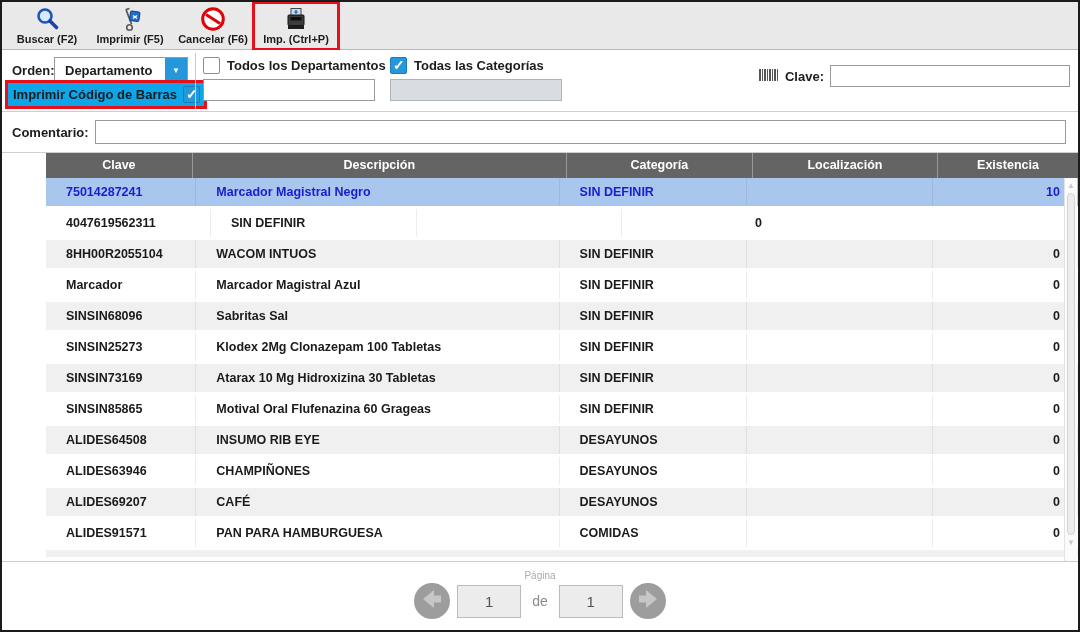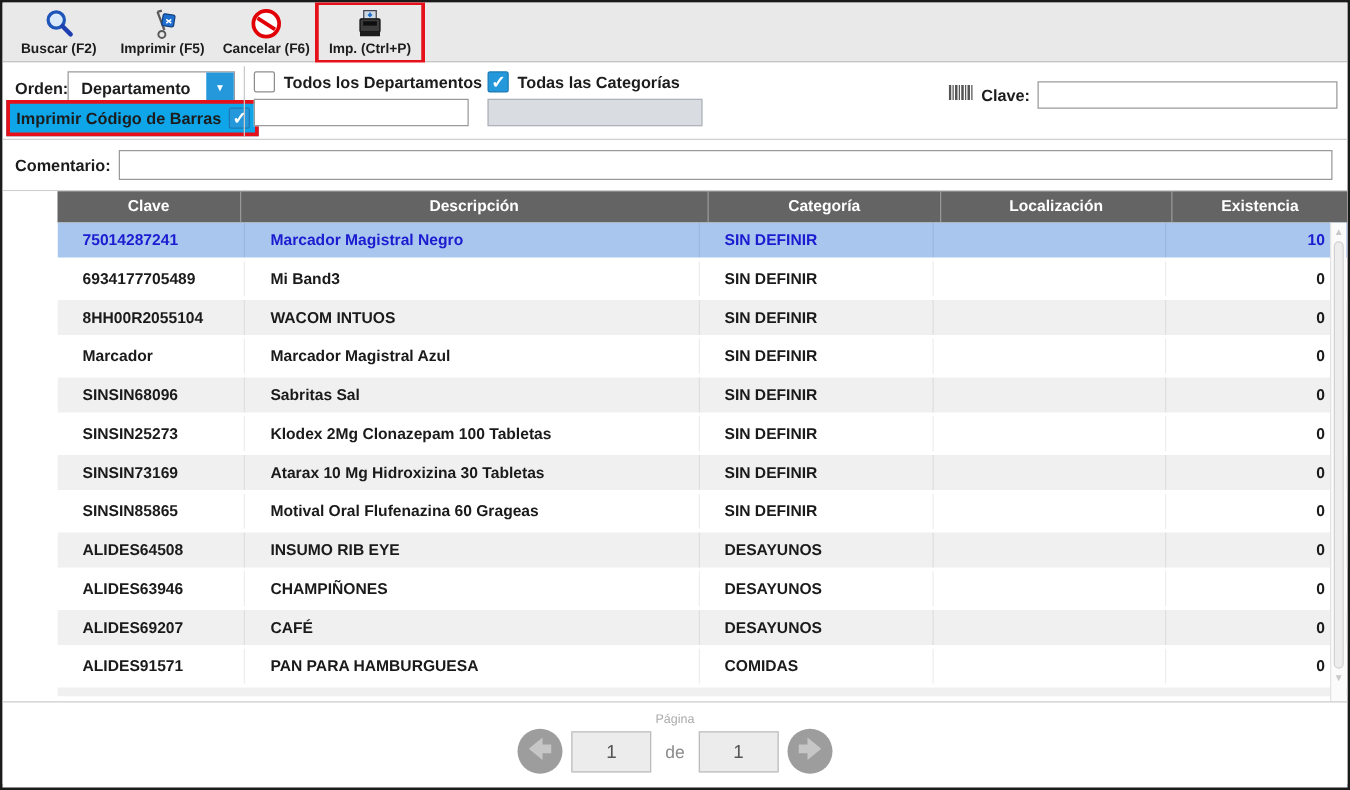--- a/index.html
+++ b/index.html
@@ -182,22 +182,21 @@
 
     <div class="tr selected">
       <div class="td c0">75014287241</div>
       <div class="td c1">Marcador Magistral Negro</div>
       <div class="td c2">SIN DEFINIR</div>
       <div class="td c3"></div>
       <div class="td c4">10</div>
     </div>
 
     <div class="tr">
-      <div class="td c0">6934177705489</div>
-      <div class="td c1">Mi Band3</div>
+      <div class="td c0">4047619562311</div>
       <div class="td c2">SIN DEFINIR</div>
       <div class="td c3"></div>
       <div class="td c4">0</div>
     </div>
 
     <div class="tr odd">
       <div class="td c0">8HH00R2055104</div>
       <div class="td c1">WACOM INTUOS</div>
       <div class="td c2">SIN DEFINIR</div>
       <div class="td c3"></div>

